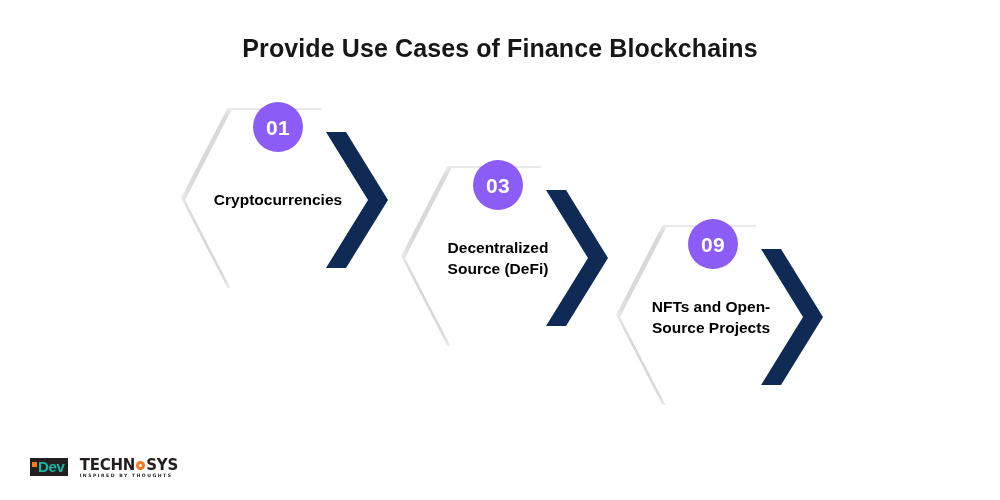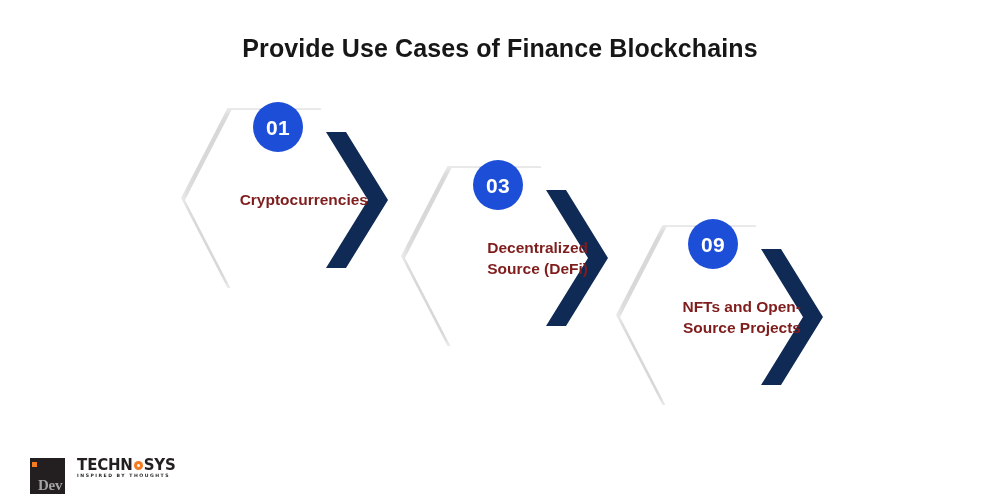--- a/index.html
+++ b/index.html
@@ -78,63 +78,63 @@
     height: 136px;
   }
   .chevron svg { display: block; }
 
   
   .badge {
     position: absolute;
     width: 50px;
     height: 50px;
     border-radius: 50%;
-    background: #1d4ed8;
+    background: #8b5cf6;
     display: flex;
     align-items: center;
     justify-content: center;
   }
   .badge-num {
     color: #ffffff;
     font-size: 21px;
     font-weight: 700;
     letter-spacing: 0.3px;
     line-height: 1;
   }
 
   
   .hex-label {
     position: absolute;
-    text-align: right;
+    text-align: center;
     font-size: 15.5px;
     font-weight: 600;
-    color: #7f1d1d;
+    color: #000000;
     line-height: 1.35;
     white-space: pre-line;
   }
 
   
   .logo {
     position: absolute;
     left: 30px;
     top: 458px;
     display: flex;
     align-items: flex-start;
     height: 30px;
   }
   .logo-dev {
     background: #231f20;
-    color: #a3a3a3;
+    color: #14b8a6;
     font-size: 15px;
     font-weight: 800;
     letter-spacing: -0.3px;
-    padding: 20px 3px 2px 8px;
+    padding: 2px 3px 2px 8px;
     line-height: 14px;
     position: relative;
-    font-family: Liberation Serif, serif;
+    font-family: Liberation Sans, sans-serif;
   }
   .logo-dev-dot {
     position: absolute;
     left: 2px;
     top: 4px;
     width: 5px;
     height: 5px;
     background: #f47b20;
   }
   .logo-right {

